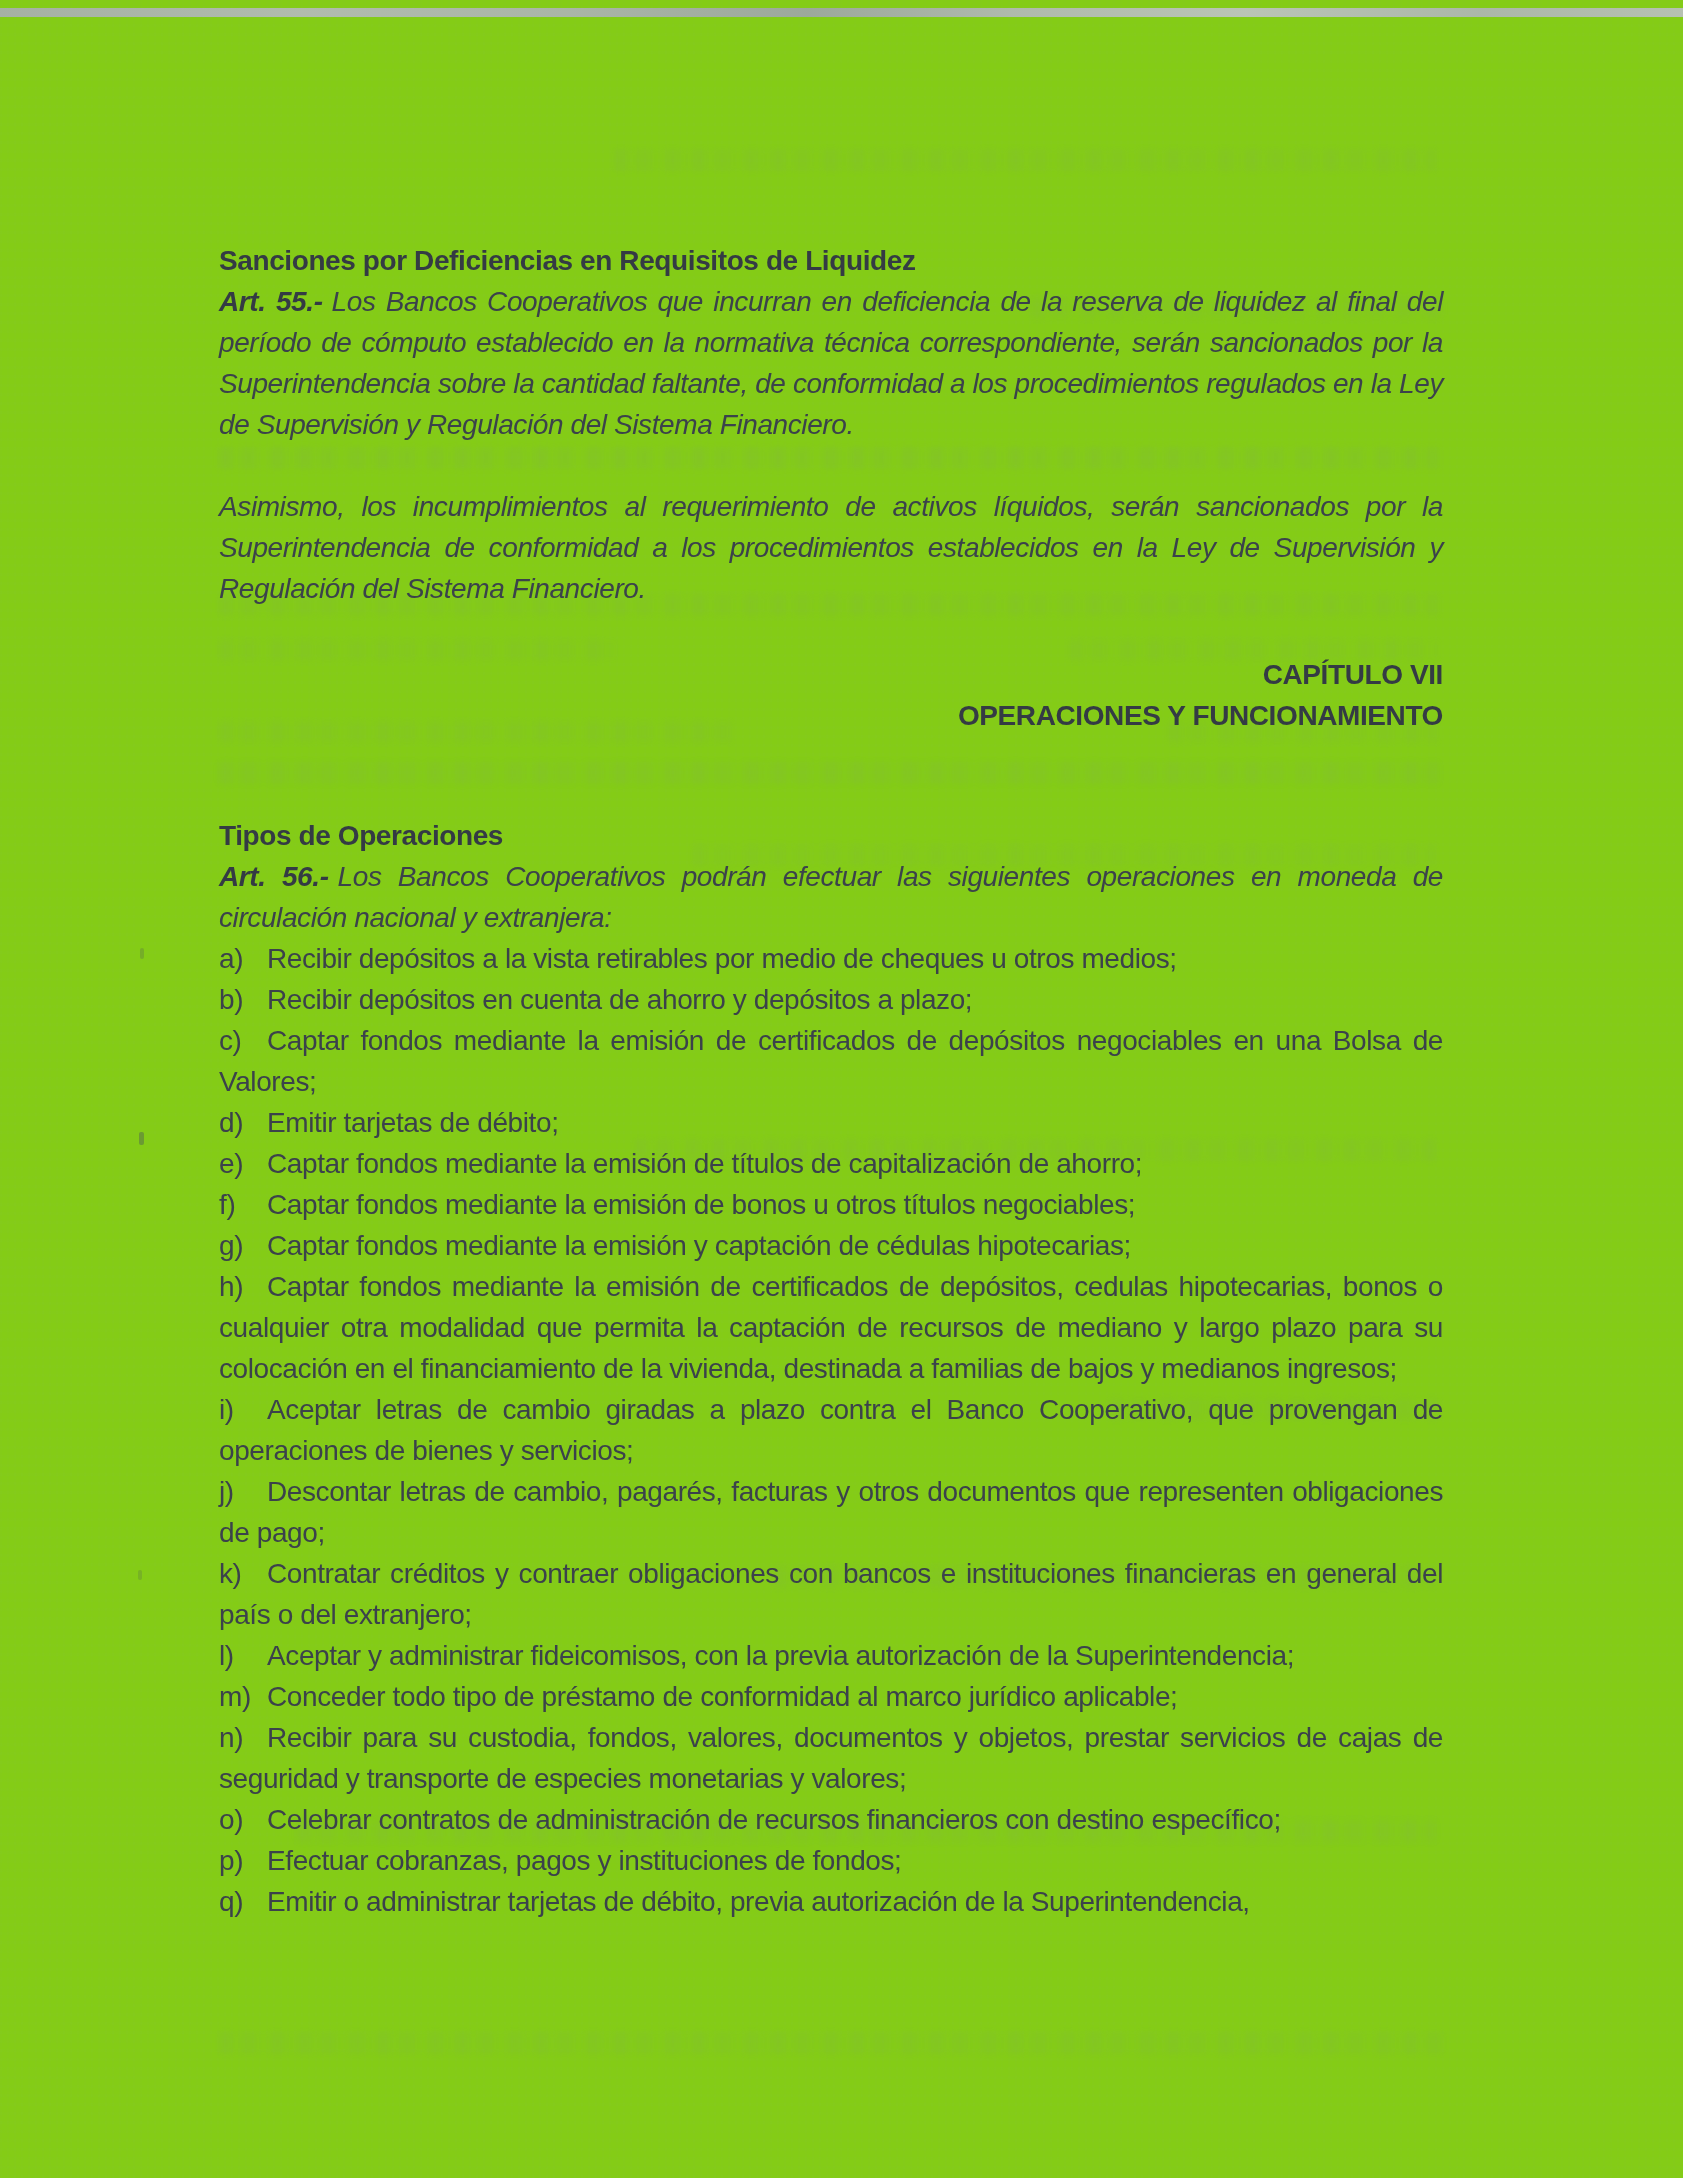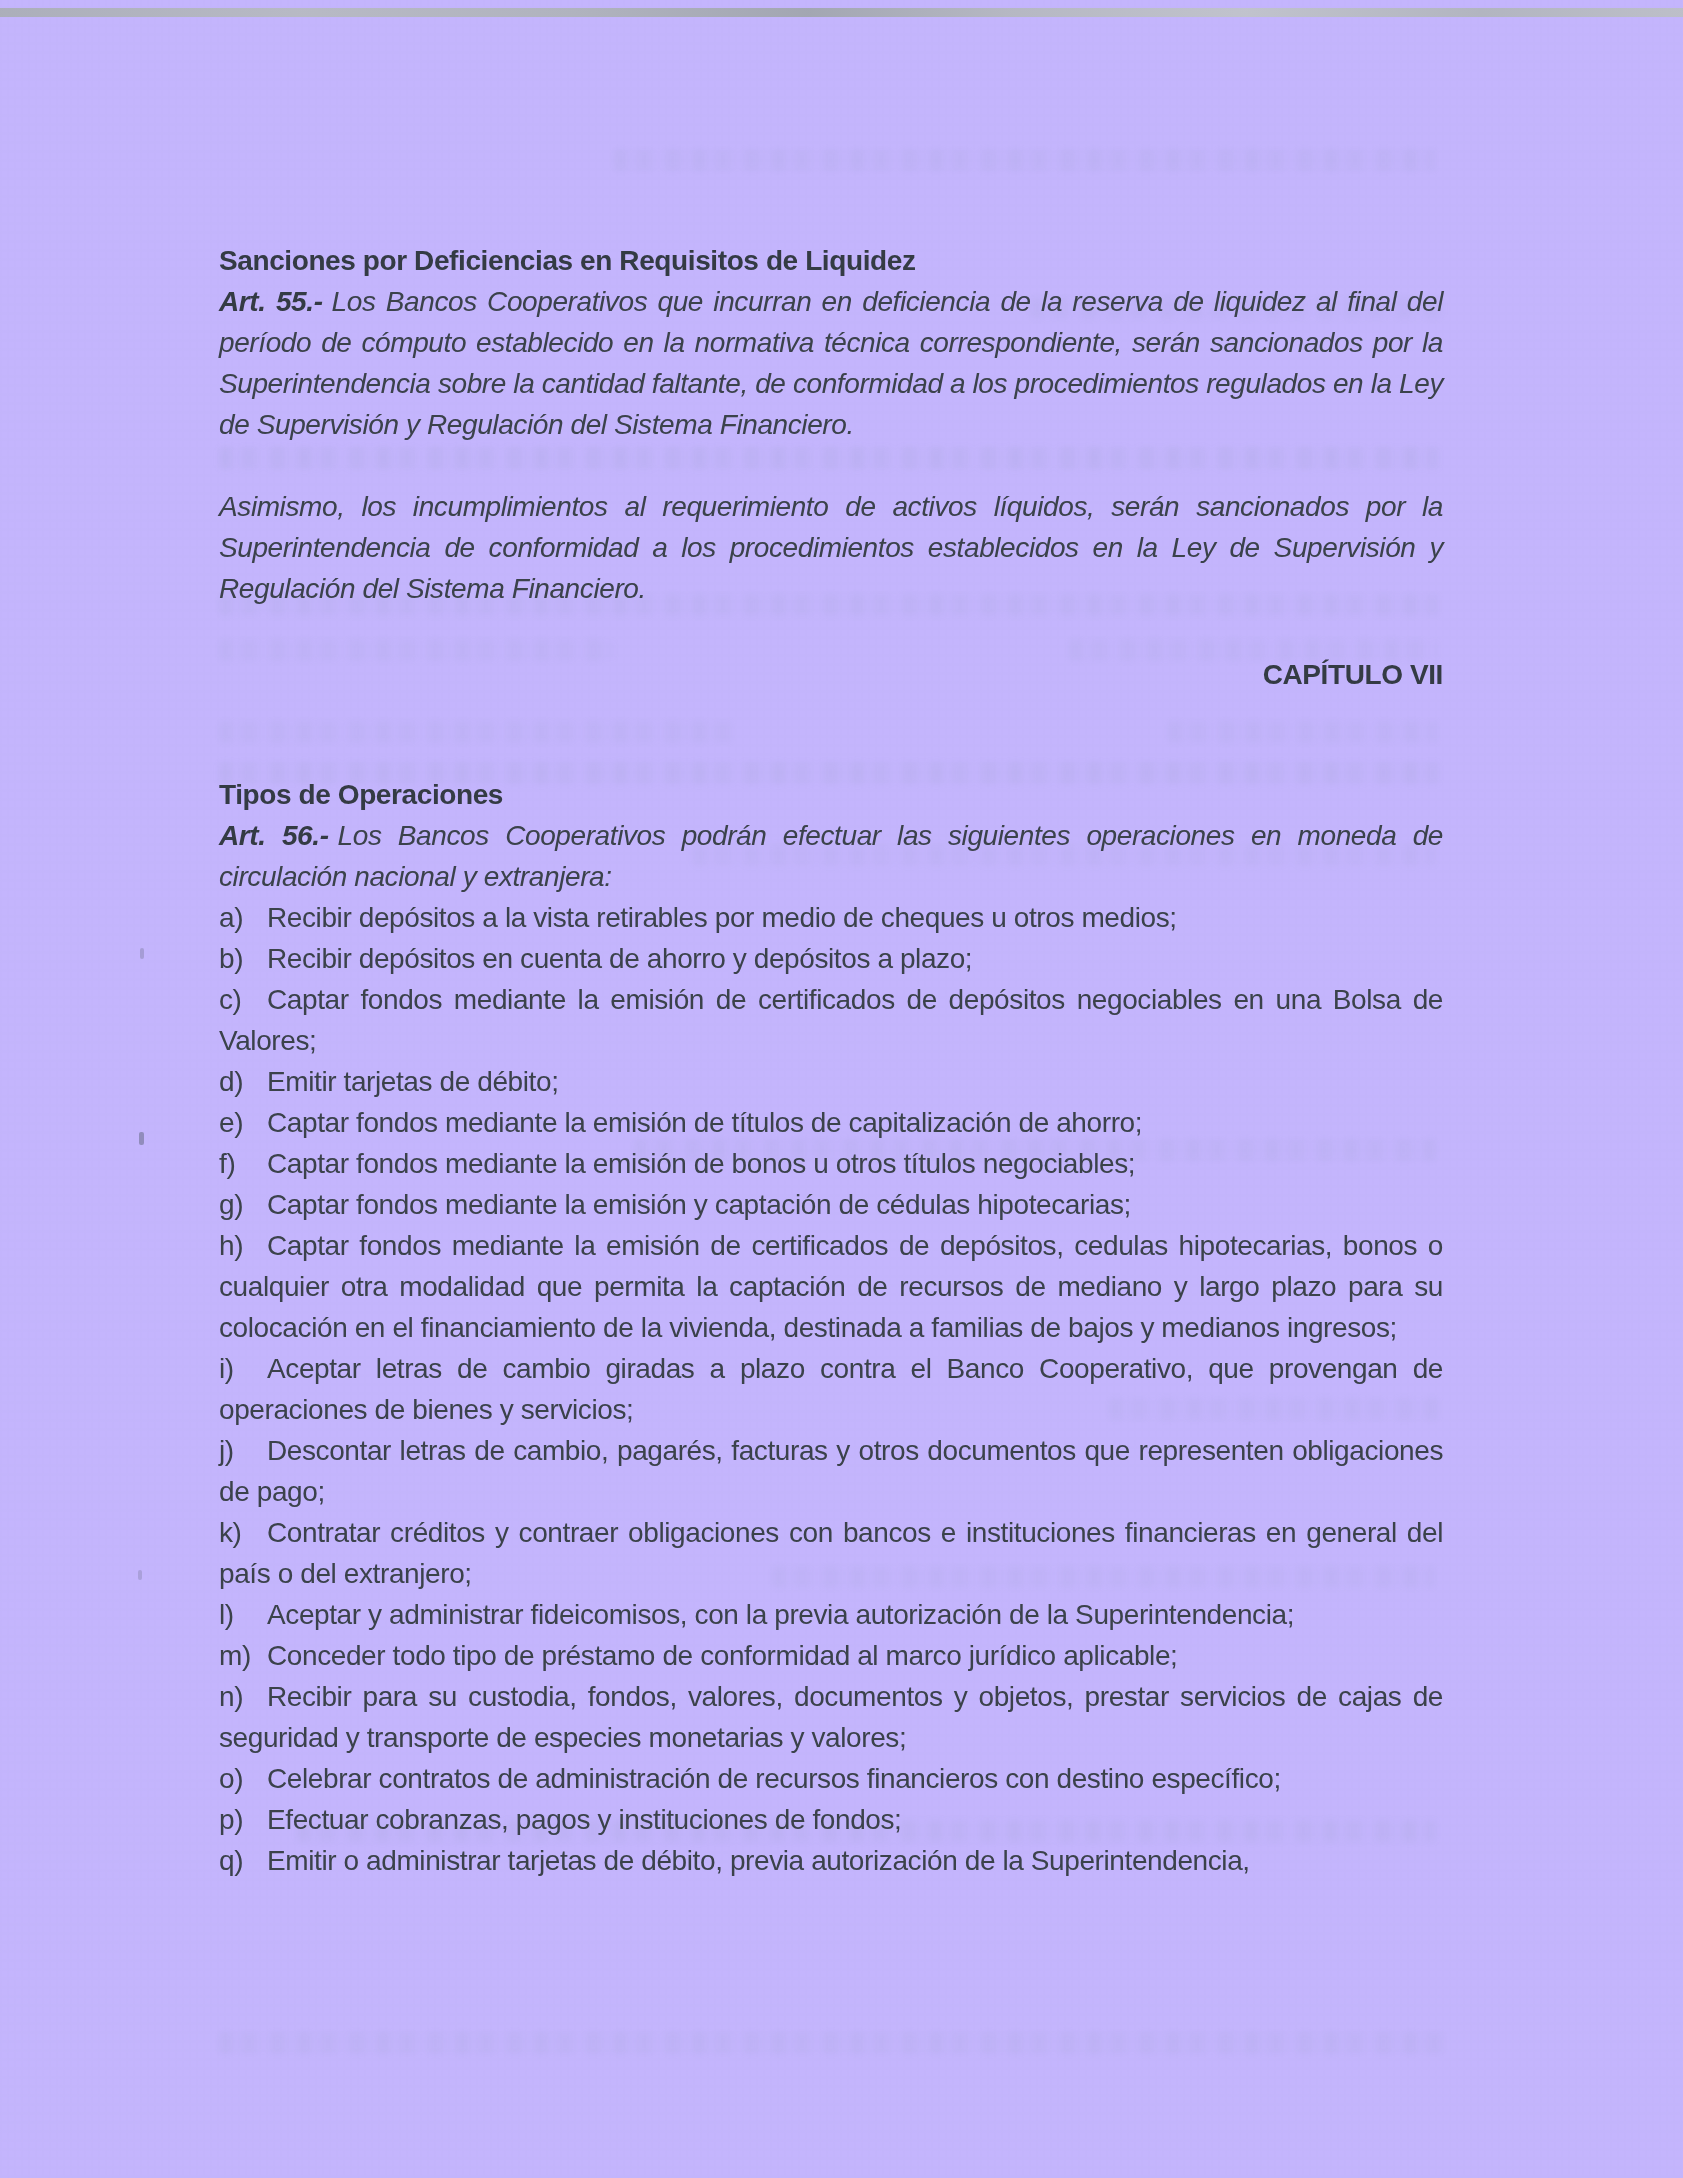--- a/index.html
+++ b/index.html
@@ -2,21 +2,21 @@
 <html lang="es"><head>
 <meta charset="utf-8">
 <title>Documento escaneado</title>
 <style>
   html, body { margin: 0; padding: 0; background: #e9ebee; }
   .page {
     position: relative;
     width: 1683px;
     height: 2178px;
     margin: 0 auto;
-    background: #c4b5fd;
+    background: #84cc16;
     overflow: hidden;
     font-family: "Liberation Sans", "DejaVu Sans", sans-serif;
     color: #3b424b;
   }
   
   .page::before {
     content: "";
     position: absolute; inset: 0;
     background:
       repeating-linear-gradient(90deg, rgba(140,160,180,0.05) 0 2px, transparent 2px 7px),
@@ -92,20 +92,21 @@
     <h2 class="section-heading">Sanciones por Deficiencias en Requisitos de Liquidez</h2>
 
     <p class="body-par">
       <span class="lead">Art. 55.-</span><span>Los Bancos Cooperativos que incurran en deficiencia de la reserva de liquidez al final del período de cómputo establecido en la normativa técnica correspondiente, serán sancionados por la Superintendencia sobre la cantidad faltante, de conformidad a los procedimientos regulados en la Ley de Supervisión y Regulación del Sistema Financiero.</span>
     </p>
 
     <p class="body-par par-gap">Asimismo, los incumplimientos al requerimiento de activos líquidos, serán sancionados por la Superintendencia de conformidad a los procedimientos establecidos en la Ley de Supervisión y Regulación del Sistema Financiero.</p>
 
     <div class="chapter">
       <div>CAPÍTULO VII</div>
+      <div>OPERACIONES Y FUNCIONAMIENTO</div>
     </div>
 
     <h3 class="sub-heading">Tipos de Operaciones</h3>
 
     <p class="body-par">
       <span class="lead">Art. 56.-</span><span>Los Bancos Cooperativos podrán efectuar las siguientes operaciones en moneda de circulación nacional y extranjera:</span>
     </p>
 
     <div class="ops-list">
       <div class="op-item"><span class="op-marker">a)</span><span>Recibir depósitos a la vista retirables por medio de cheques u otros medios;</span></div>

